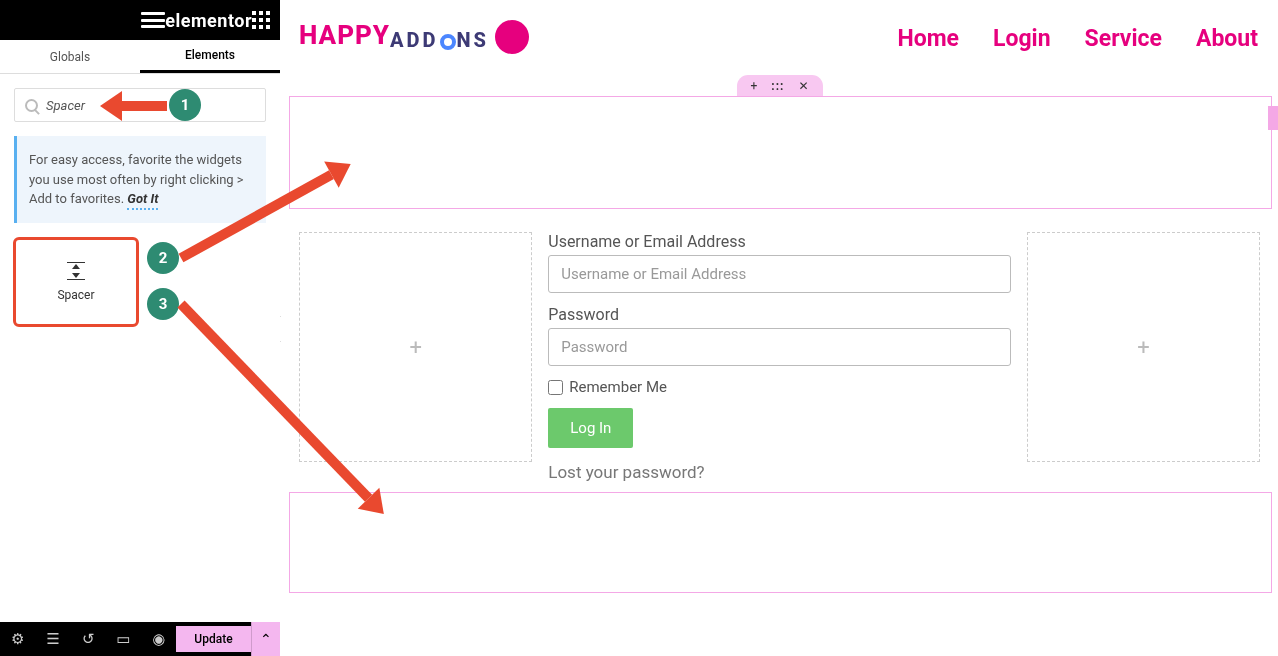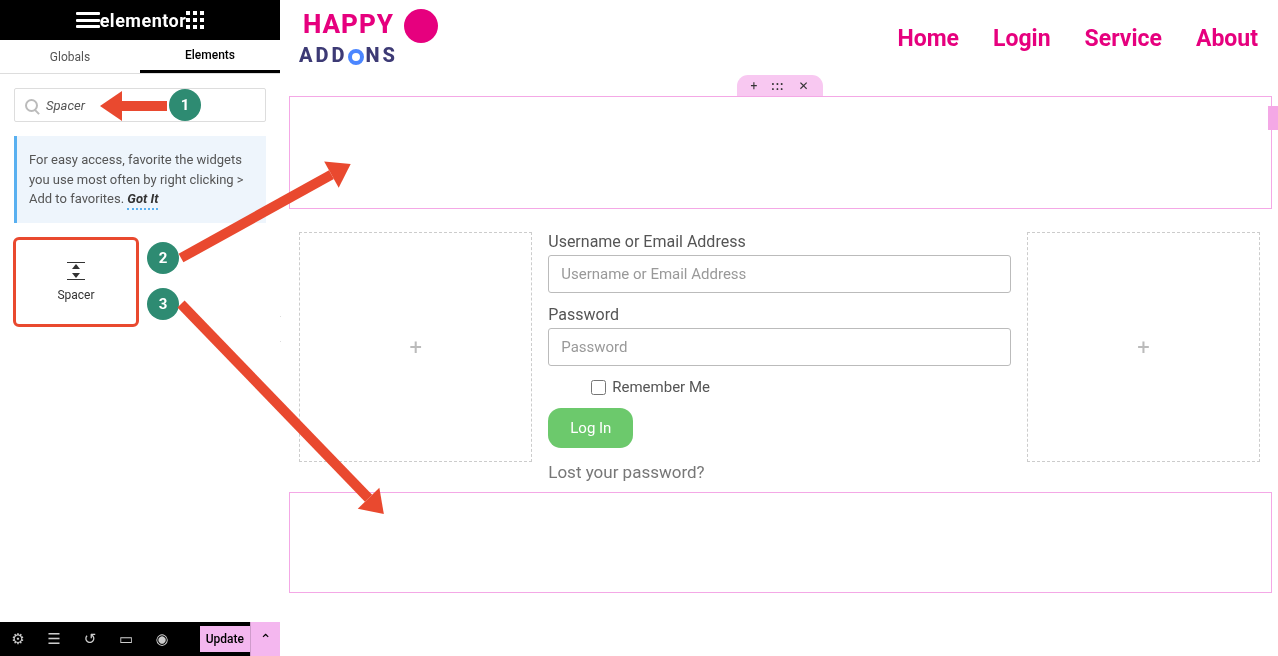--- a/index.html
+++ b/index.html
@@ -1,20 +1,20 @@
 <!DOCTYPE html>
 <html><head>
 <meta charset="utf-8">
 <style>
   * { box-sizing: border-box; margin: 0; padding: 0; font-family: -apple-system, BlinkMacSystemFont, "Segoe UI", Roboto, Arial, sans-serif; }
   body { width: 1278px; height: 656px; overflow: hidden; position: relative; background:#fff; }
 
   
   .sidebar { position:absolute; left:0; top:0; width:280px; height:622px; background:#fff; }
-  .side-header { height:40px; background:#000; display:flex; align-items:center; justify-content:center; padding:4px 10px; }
+  .side-header { height:40px; background:#000; display:flex; align-items:center; justify-content:flex-end; padding:4px 10px; }
   .hamburger { width:24px; height:16px; display:flex; flex-direction:column; justify-content:space-between; cursor:pointer;}
   .hamburger span { height:3px; background:#fff; border-radius:1px;}
   .brand { color:#fff; font-weight:700; letter-spacing:0.5px; font-size:18px;}
   .dots-grid { width:18px; height:18px; display:grid; grid-template-columns:repeat(3,4px); grid-template-rows:repeat(3,4px); gap:3px;}
   .dots-grid span{background:#fff;}
 
   .tabs { height:34px; display:flex; background:#fff; border-bottom:1px solid #ddd;}
   .tab { flex:1; display:flex; align-items:center; justify-content:center; font-size:12px; color:#555; cursor:pointer;}
   .tab.active { color:#000; font-weight:500; border-bottom:3px solid #000; }
 
@@ -38,58 +38,58 @@
 
   
   .marker { position:absolute; width:32px; height:32px; background:#2e8b72; border-radius:50%; color:#fff; font-weight:700; display:flex; align-items:center; justify-content:center; font-size:15px;}
   .red-arrow { position:absolute; transform-origin:left center; }
   .red-arrow .shaft{position:absolute; left:0; top:-5px; height:10px; background:#e9492f;}
   .red-arrow .head{position:absolute; top:-15px; width:0;height:0; border-top:15px solid transparent; border-bottom:15px solid transparent; border-left:22px solid #e9492f;}
 
   
   .footer { position:absolute; left:0; bottom:0; width:280px; height:34px; background:#000; display:flex; align-items:center;}
   .foot-ico { width:36px; height:34px; display:flex; align-items:center; justify-content:center; color:#ccc; font-size:15px; cursor:pointer;}
-  .update-btn { margin-left:auto; height:26px; background:#f4b7ef; color:#000; font-size:12px; padding:0 6px; display:flex; align-items:center; font-weight:500; cursor:pointer;}
+  .update-btn { margin-left:auto; height:26px; background:#f4b7ef; color:#000; font-size:12px; padding:0 18px; display:flex; align-items:center; font-weight:500; cursor:pointer;}
   .caret-btn { width:30px; height:34px; background:#f4b7ef; display:flex; align-items:center; justify-content:center; font-size:14px; cursor:pointer; border-left:1px solid rgba(0,0,0,0.15);}
 
   
   .collapse-handle{ position:absolute; left:280px; top:316px; width:14px; height:26px; background:#fff; border:1px solid #ddd; border-left:none; display:flex; align-items:center; justify-content:center; font-size:10px; color:#888; cursor:pointer;}
 
   
   .canvas { position:absolute; left:281px; top:0; right:0; height:656px; background:#fff;}
   .topnav { height:76px; display:flex; align-items:center; padding:0 20px 0 18px;}
   .logo-group { display:flex; align-items:flex-start; gap:6px;}
   .logo-text1{ font-size:26px; font-weight:800; color:#e6007e; letter-spacing:1px; line-height:1;}
   .logo-text2{ font-size:20px; font-weight:800; color:#3d3a75; letter-spacing:3px; line-height:1; margin-top:8px;}
   .logo-mark{ width:34px; height:34px; border-radius:50%; background:#e6007e; position:relative; margin-top:-2px;}
   .logo-mark::before{content:""; position:absolute; width:34px; height:17px; background:#fff; border-radius:17px 17px 0 0; top:-17px; left:0; display:none;}
-  .logo-col{display:flex; flex-direction:column;align-items:center;}
+  .logo-col{display:flex; flex-direction:row;}
   .nav { margin-left:auto; display:flex; gap:34px;}
   .nav a { color:#e6007e; font-size:23px; font-weight:700; text-decoration:none; cursor:pointer;}
 
   
   .section-pill{ position:absolute; top:75px; left:50%; transform:translateX(-50%); height:22px; border-radius:11px 11px 0 0; background:#f8c8f1; display:flex; align-items:center; gap:14px; padding:0 14px; font-size:12px; color:#333;}
   .section-pill span{cursor:pointer; line-height:1;}
   .six-dots{ letter-spacing:1px; font-weight:700;}
 
   .section-box{ position:absolute; border:1px solid #f4a8e6;}
   .sec-top{ left:8px; top:96px; right:6px; height:113px;}
   .sec-bot{ left:8px; top:492px; right:6px; height:101px;}
   .sec-scrollgrip{ position:absolute; right:0; top:106px; width:10px; height:24px; background:#f4a8e6;}
 
   
   .form-row{ position:absolute; left:18px; top:232px; right:18px; height:230px; display:flex; gap:10px;}
   .form-col{ flex:1; border:1px dashed #ccc; display:flex; align-items:center; justify-content:center; font-size:22px; color:#bbb; cursor:pointer;}
   .form-mid{ flex:2; border:none; display:block; padding:0 6px;}
   .lbl{ font-size:16px; color:#555; margin-bottom:4px;}
   .inp{ width:100%; height:38px; border:1px solid #bbb; border-radius:3px; padding:0 12px; font-size:15px; color:#555; margin-bottom:12px;}
   .inp::placeholder{color:#999;}
-  .remember{ display:flex; align-items:center; gap:6px; font-size:15px; color:#555; margin-bottom:12px;margin-left:43px;}
+  .remember{ display:flex; align-items:center; gap:6px; font-size:15px; color:#555; margin-bottom:12px;}
   .remember input{ width:15px; height:15px;}
-  .login-btn{ background:#6cc96c; color:#fff; border:none; height:40px; padding:0 22px; font-size:15px; border-radius:13px; cursor:pointer;}
+  .login-btn{ background:#6cc96c; color:#fff; border:none; height:40px; padding:0 22px; font-size:15px; border-radius:2px; cursor:pointer;}
   .lost{ font-size:17px; color:#777; margin-top:14px; cursor:pointer;}
 
   
   .o-letter{ display:inline-block; width:16px; height:16px; border:4px solid #4b86ff; border-radius:50%; vertical-align:middle; margin:0 1px;}
 </style>
 </head>
 <body>
 
 <div class="sidebar">
   <div class="side-header">

